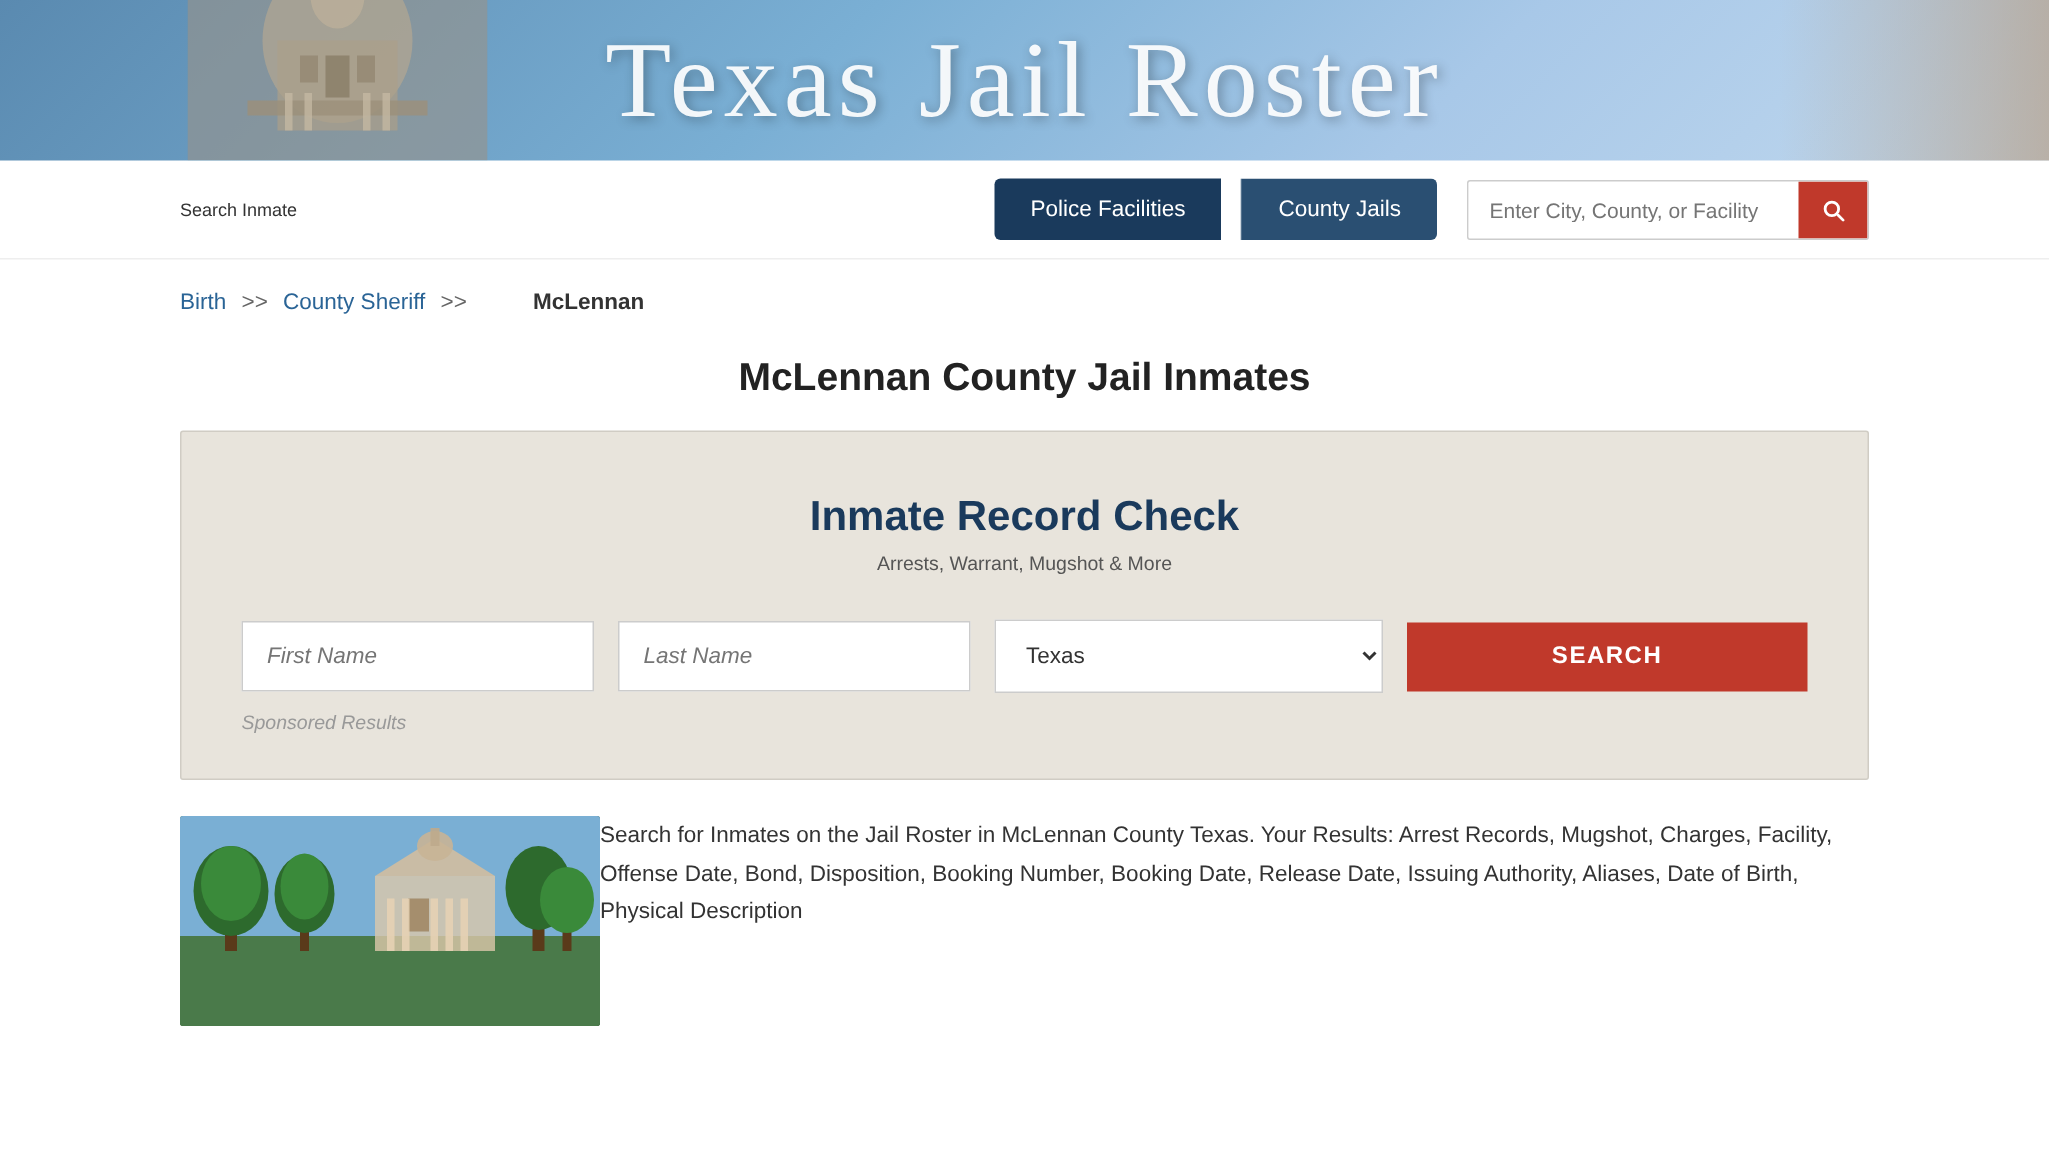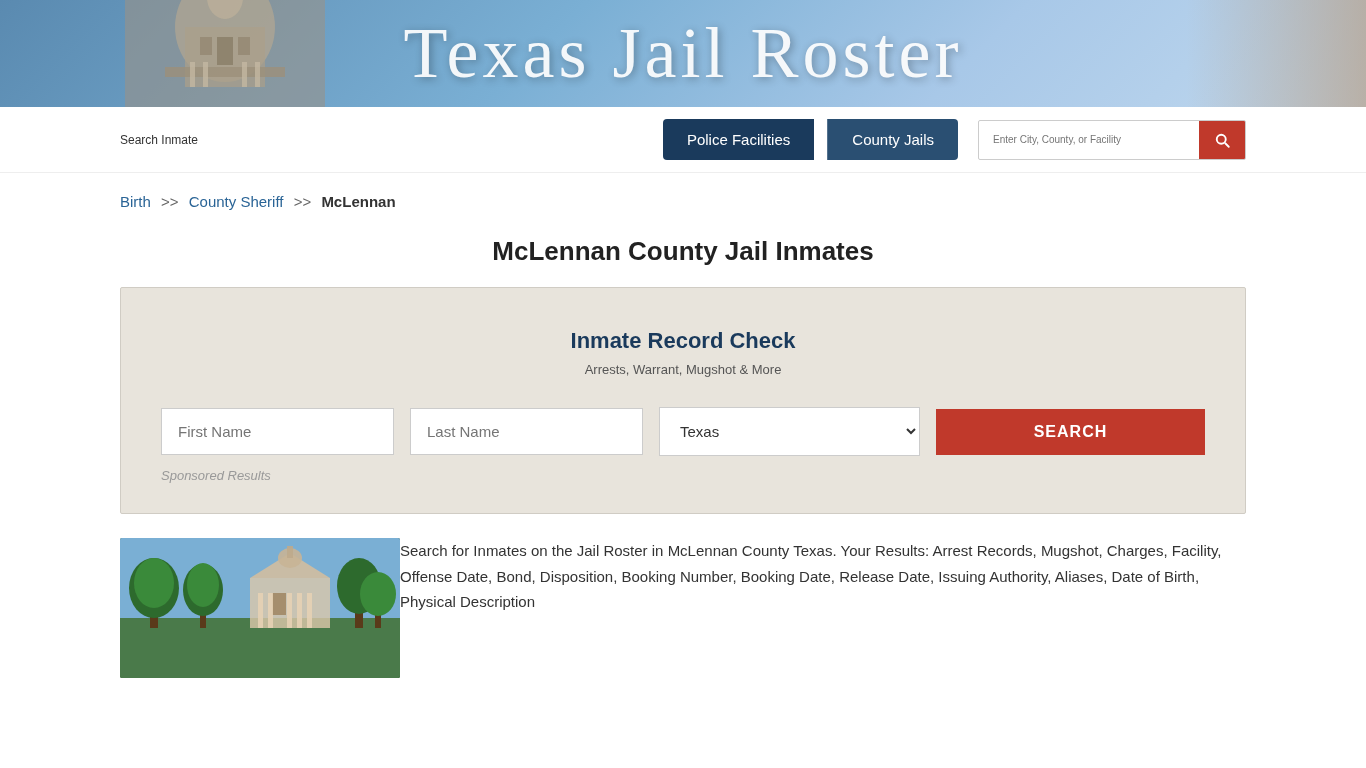--- a/index.html
+++ b/index.html
@@ -87,21 +87,21 @@
       display: flex;
       align-items: center;
       border: 1px solid #ccc;
       border-radius: 2px;
       overflow: hidden;
     }
     .facility-search-input {
       border: none;
       outline: none;
       padding: 10px 14px;
-      font-size: 10px;
+      font-size: 14px;
       width: 220px;
       color: #999;
     }
     .facility-search-btn {
       background: #c0392b;
       border: none;
       padding: 10px 14px;
       cursor: pointer;
       display: flex;
       align-items: center;
@@ -117,42 +117,42 @@
     .breadcrumb {
       padding: 20px 120px 10px;
       font-size: 15px;
       color: #333;
     }
     .breadcrumb a {
       color: #2a6496;
       text-decoration: none;
     }
     .breadcrumb .sep { color: #666; margin: 0 6px; }
-    .breadcrumb .current { font-weight: bold; color: #333; }
+    .breadcrumb .current { font-weight: bold; color: #333; margin-left: 34px; }
 
     
     .page-title {
       text-align: center;
       font-size: 26px;
       font-weight: bold;
       color: #222;
       padding: 16px 0 20px;
     }
 
     
     .record-check-box {
       margin: 0 120px 24px;
       background: #e8e4dc;
       border: 1px solid #d0ccc4;
       border-radius: 2px;
       padding: 40px 40px 30px;
     }
     .record-check-title {
       text-align: center;
-      font-size: 22px;
+      font-size: 28px;
       font-weight: bold;
       color: #1a3a5c;
       margin-bottom: 8px;
     }
     .record-check-subtitle {
       text-align: center;
       font-size: 13px;
       color: #555;
       margin-bottom: 30px;
     }
@@ -162,20 +162,21 @@
       align-items: center;
     }
     .form-input {
       border: 1px solid #ccc;
       background: #fff;
       padding: 14px 16px;
       font-size: 15px;
       color: #999;
       outline: none;
       flex: 1;
+      font-style: italic;
     }
     .form-select {
       border: 1px solid #ccc;
       background: #fff;
       padding: 14px 16px;
       font-size: 15px;
       color: #333;
       outline: none;
       flex: 1.2;
       appearance: auto;

